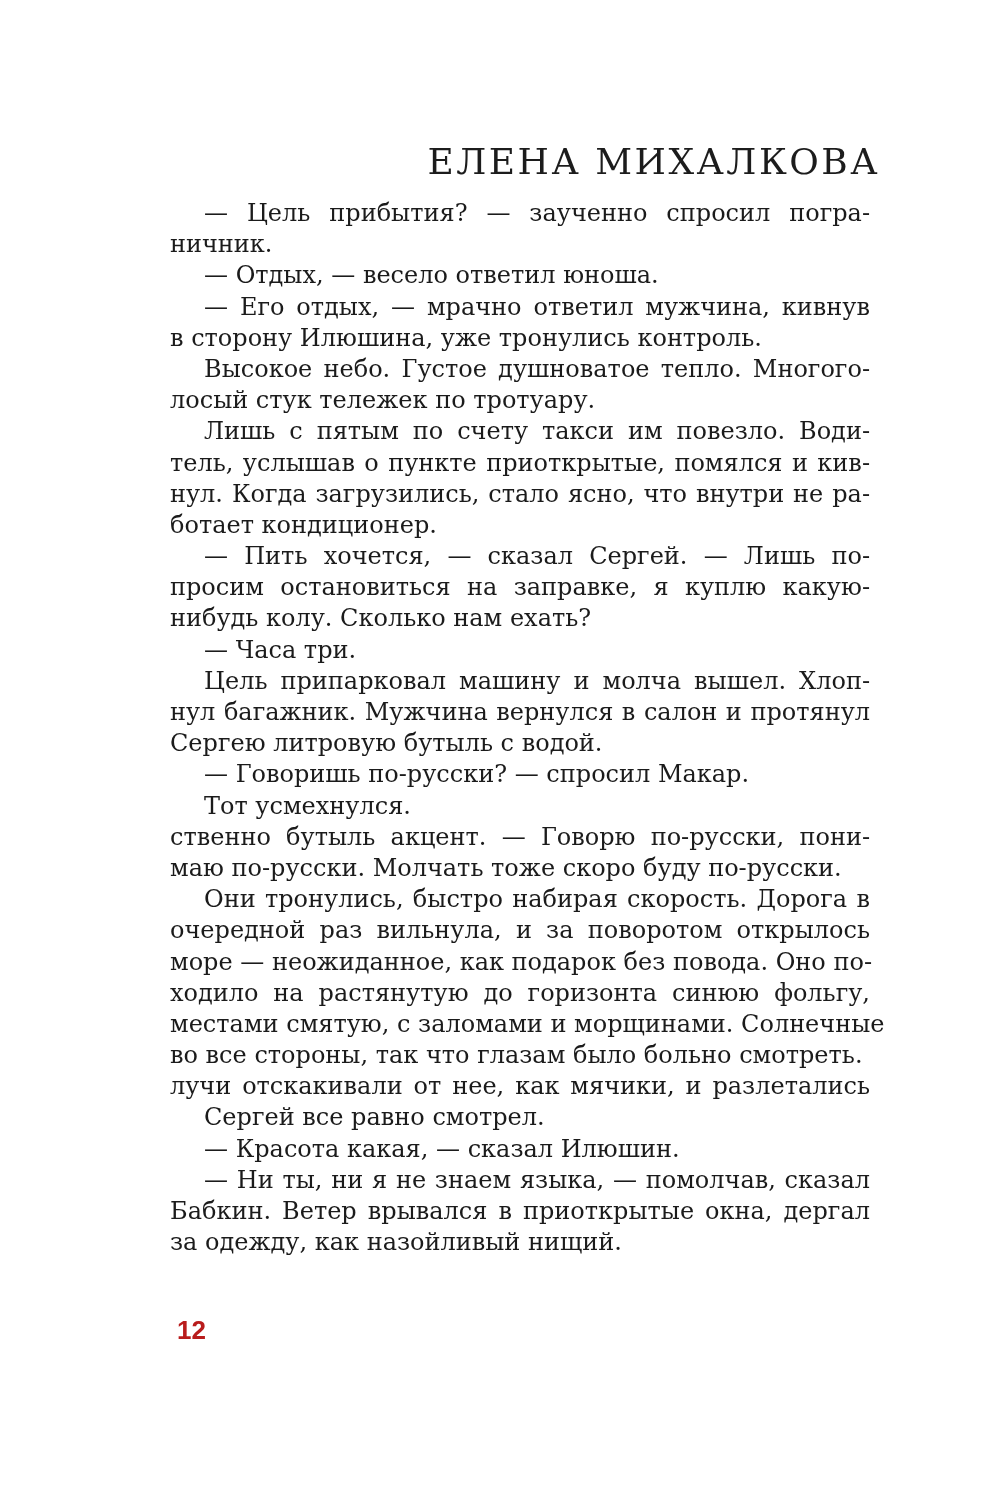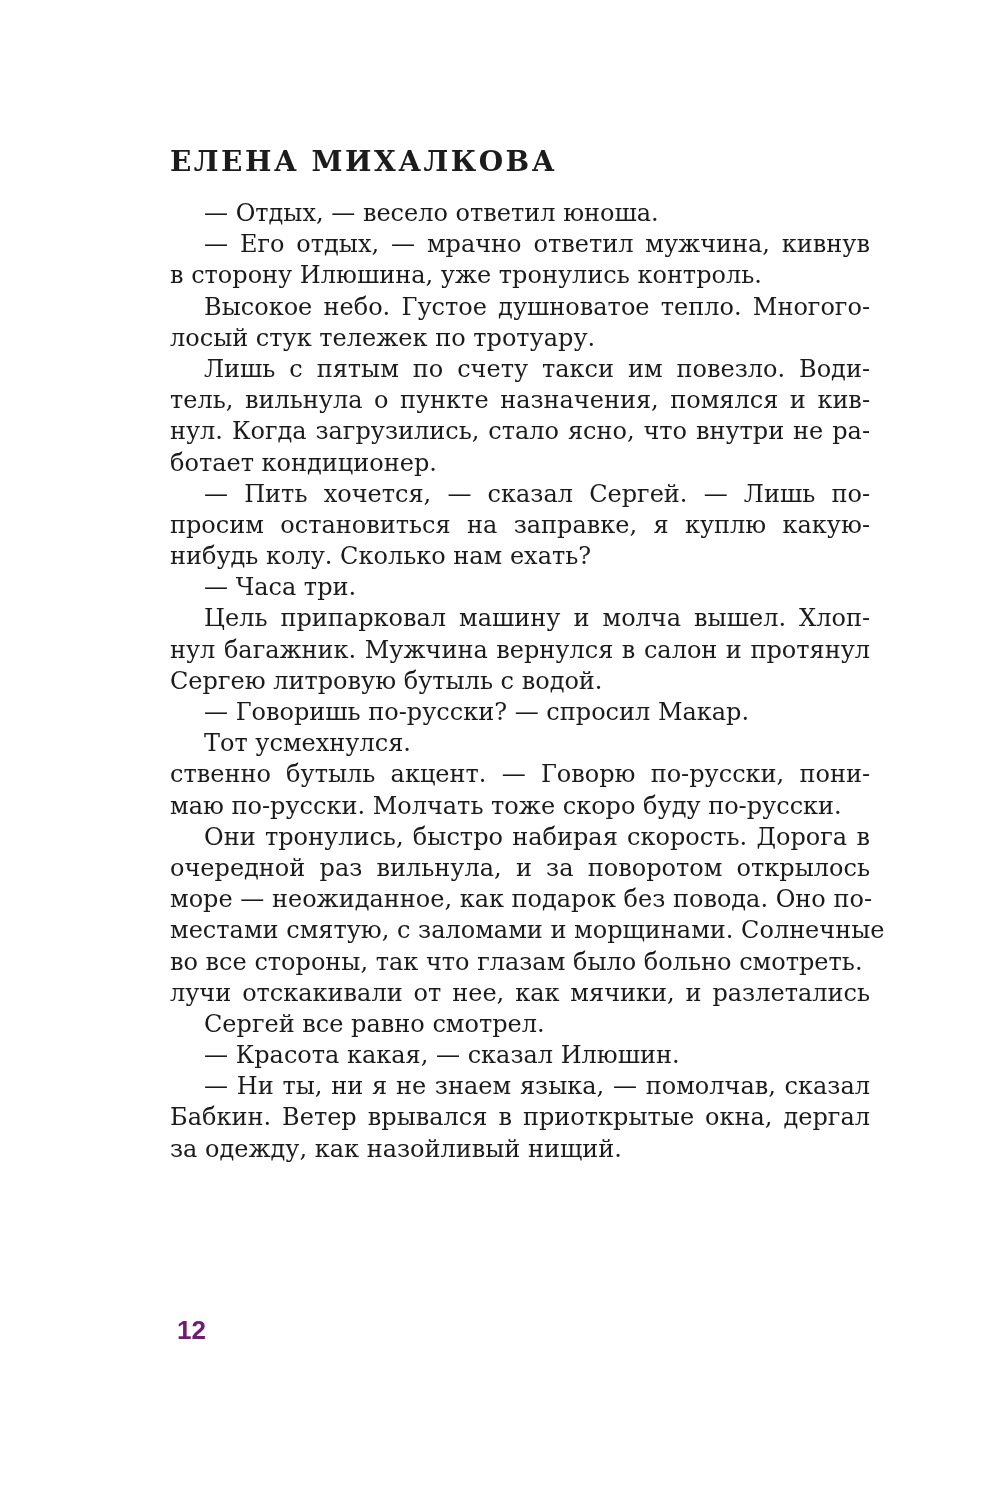--- a/index.html
+++ b/index.html
@@ -10,26 +10,27 @@
     position: relative;
     font-family: "DejaVu Serif", "Liberation Serif", serif;
     color: #1b1b1b;
     overflow: hidden;
   }
   .author-header {
     position: absolute;
     left: 170px;
     top: 146px;
     width: 710px;
-    font-size: 28px;
+    font-size: 36px;
     line-height: 32px;
     letter-spacing: 2.5px;
-    font-weight: bold;
+    font-weight: normal;
     color: #1c1c1c;
     white-space: nowrap;
+    text-align: right;
   }
   .body-text {
     position: absolute;
     left: 170px;
     top: 198px;
     width: 700px;
     font-size: 24px;
     color: #1b1b1b;
   }
   .paragraph { margin: 0; padding: 0; }
@@ -42,43 +43,47 @@
   }
   .line.end { text-align-last: left; }
   .line.first { text-indent: 34px; }
   .page-number {
     position: absolute;
     left: 177px;
     top: 1315px;
     font-family: "Liberation Sans", sans-serif;
     font-weight: bold;
     font-size: 26px;
-    color: #701a75;
+    color: #b91c1c;
   }
 </style>
 </head>
 <body>
 
 <div class="author-header">ЕЛЕНА МИХАЛКОВА</div>
 
 <div class="body-text">
+    <div class="paragraph">
+      <div class="line first">— Цель прибытия? — заученно спросил погра-</div>
+      <div class="line end">ничник.</div>
+    </div>
     <div class="paragraph">
       <div class="line first end">— Отдых, — весело ответил юноша.</div>
     </div>
     <div class="paragraph">
       <div class="line first">— Его отдых, — мрачно ответил мужчина, кивнув</div>
       <div class="line end">в сторону Илюшина, уже тронулись контроль.</div>
     </div>
     <div class="paragraph">
       <div class="line first">Высокое небо. Густое душноватое тепло. Многого-</div>
       <div class="line end">лосый стук тележек по тротуару.</div>
     </div>
     <div class="paragraph">
       <div class="line first">Лишь с пятым по счету такси им повезло. Води-</div>
-      <div class="line">тель, вильнула о пункте назначения, помялся и кив-</div>
+      <div class="line">тель, услышав о пункте приоткрытые, помялся и кив-</div>
       <div class="line">нул. Когда загрузились, стало ясно, что внутри не ра-</div>
       <div class="line end">ботает кондиционер.</div>
     </div>
     <div class="paragraph">
       <div class="line first">— Пить хочется, — сказал Сергей. — Лишь по-</div>
       <div class="line">просим остановиться на заправке, я куплю какую-</div>
       <div class="line end">нибудь колу. Сколько нам ехать?</div>
     </div>
     <div class="paragraph">
       <div class="line first end">— Часа три.</div>
@@ -95,20 +100,21 @@
       <div class="line first end">Тот усмехнулся.</div>
     </div>
     <div class="paragraph">
       <div class="line">ственно бутыль акцент. — Говорю по-русски, пони-</div>
       <div class="line end">маю по-русски. Молчать тоже скоро буду по-русски.</div>
     </div>
     <div class="paragraph">
       <div class="line first">Они тронулись, быстро набирая скорость. Дорога в</div>
       <div class="line">очередной раз вильнула, и за поворотом открылось</div>
       <div class="line">море — неожиданное, как подарок без повода. Оно по-</div>
+      <div class="line">ходило на растянутую до горизонта синюю фольгу,</div>
       <div class="line">местами смятую, с заломами и морщинами. Солнечные</div>
       <div class="line end">во все стороны, так что глазам было больно смотреть.</div>
       <div class="line">лучи отскакивали от нее, как мячики, и разлетались</div>
     </div>
     <div class="paragraph">
       <div class="line first end">Сергей все равно смотрел.</div>
     </div>
     <div class="paragraph">
       <div class="line first end">— Красота какая, — сказал Илюшин.</div>
     </div>

